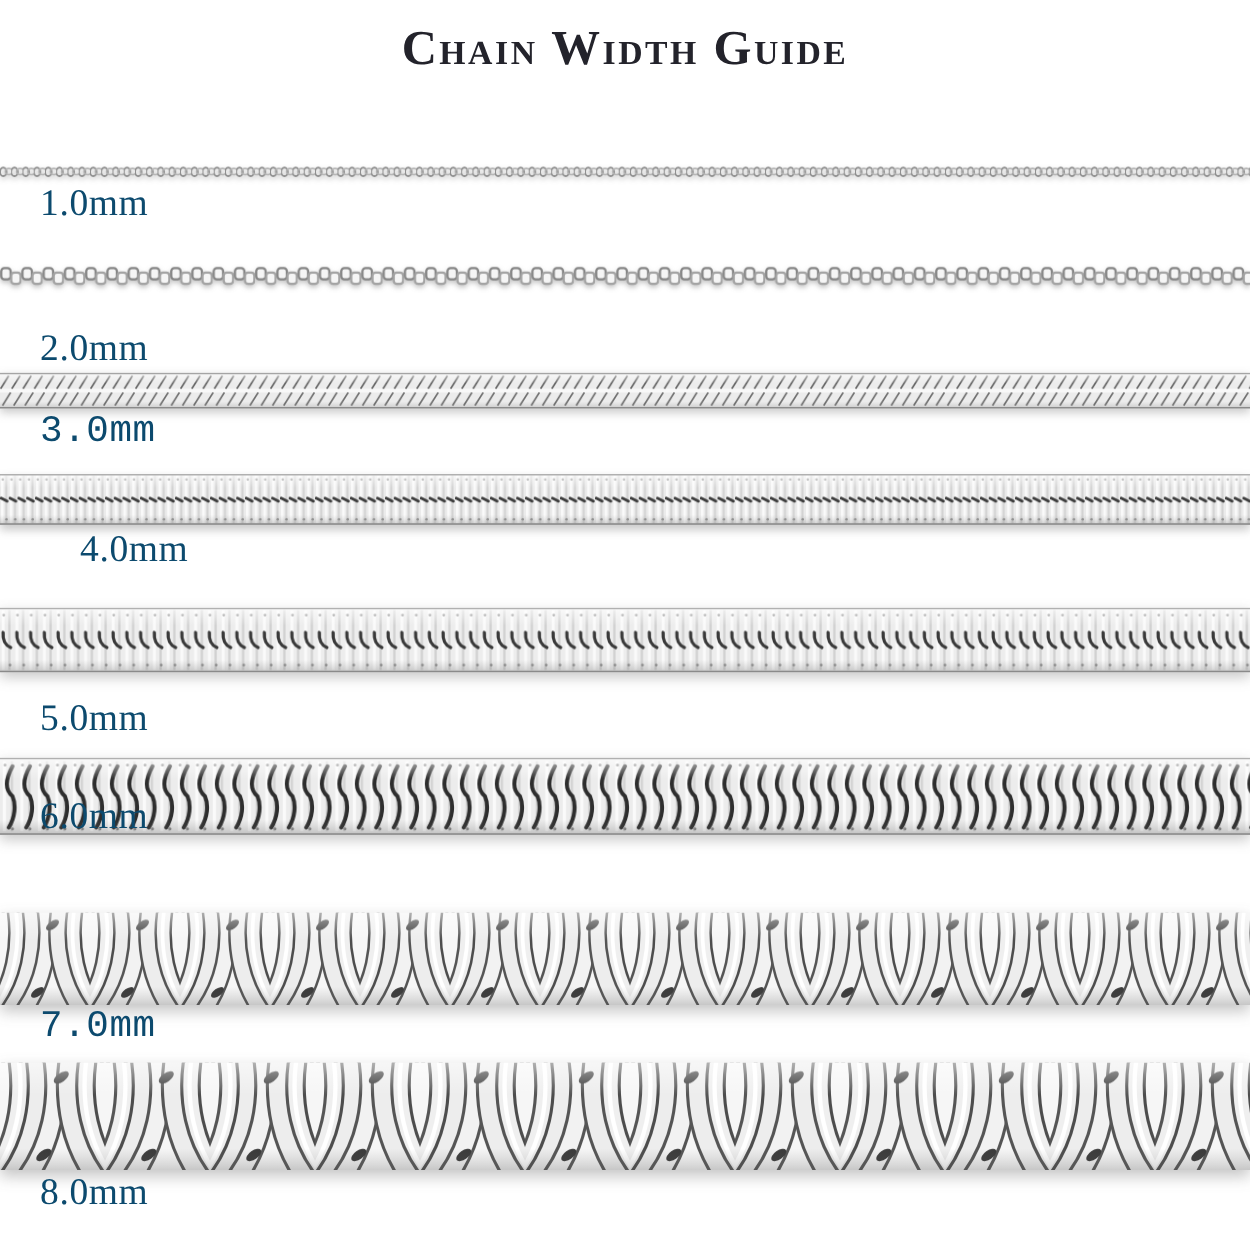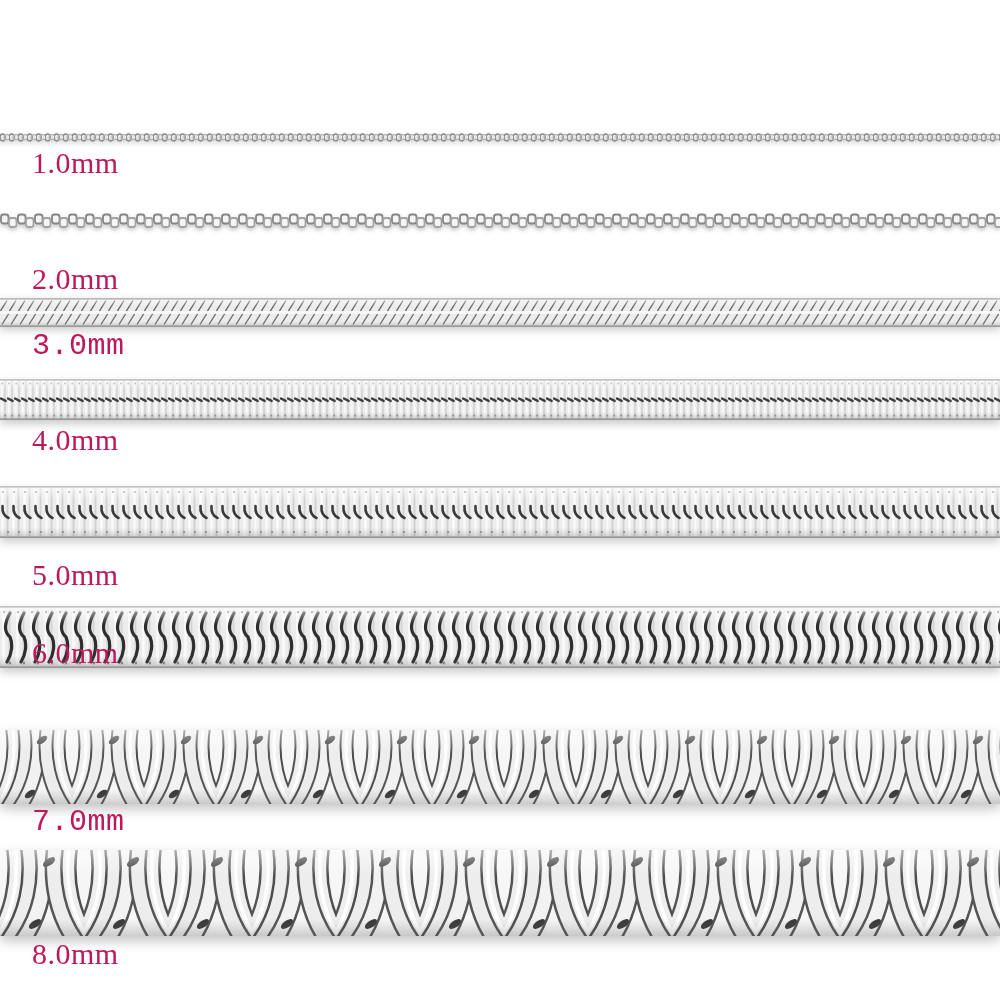--- a/index.html
+++ b/index.html
@@ -16,30 +16,31 @@
   .c1{top:130px;filter:drop-shadow(0 2px 2px rgba(60,60,60,.30));}
   .c2{top:211px;filter:drop-shadow(0 2px 2px rgba(60,60,60,.30));}
   .c3{top:298px;filter:drop-shadow(0 3px 4px rgba(60,60,60,.28));}
   .c4{top:379px;filter:drop-shadow(0 4px 4px rgba(60,60,60,.28));}
   .c5{top:486px;filter:drop-shadow(0 4px 5px rgba(60,60,60,.28));}
   .c6{top:606px;filter:drop-shadow(0 4px 5px rgba(60,60,60,.28));}
   .c7{top:730px;filter:drop-shadow(0 5px 6px rgba(60,60,60,.30));}
   .c8{top:850px;filter:drop-shadow(0 5px 6px rgba(60,60,60,.30));}
   .wlabel{
     position:absolute;left:32px;font-size:30px;line-height:1.1;
-    color:#be185d;letter-spacing:0.5px;
+    color:#0c4a6e;letter-spacing:0.5px;
   }
-  .l1{top:146px;} .l2{top:234px;margin-top:28px;} .l3{top:330px;font-family:Liberation Mono, monospace;} .l4{top:423px;}
+  .l1{top:146px;} .l2{top:234px;margin-top:28px;} .l3{top:330px;font-family:Liberation Mono, monospace;} .l4{top:423px;margin-left:32px;}
   .l5{top:558px;} .l6{top:636px;} .l7{top:806px;font-family:Liberation Mono, monospace;} .l8{top:937px;}
 </style>
 </head>
 <body>
 
 <div class="canvas">
 
+  <div class="title">Chain Width Guide</div>
 
   <svg class="chain c1" width="1000" height="14" viewBox="0 0 1000 14" preserveAspectRatio="none">
     <defs>
       <pattern id="p1" width="9" height="14" patternUnits="userSpaceOnUse">
         <ellipse cx="2.6" cy="7.5" rx="2.6" ry="3.4" fill="none" stroke="#8d8d8d" stroke-width="1.5"></ellipse>
         <ellipse cx="7.1" cy="7.2" rx="2.9" ry="2.5" fill="none" stroke="#b3b3b3" stroke-width="1.3"></ellipse>
       </pattern>
     </defs>
     <rect width="1000" height="14" fill="url(#p1)"></rect>
   </svg>

